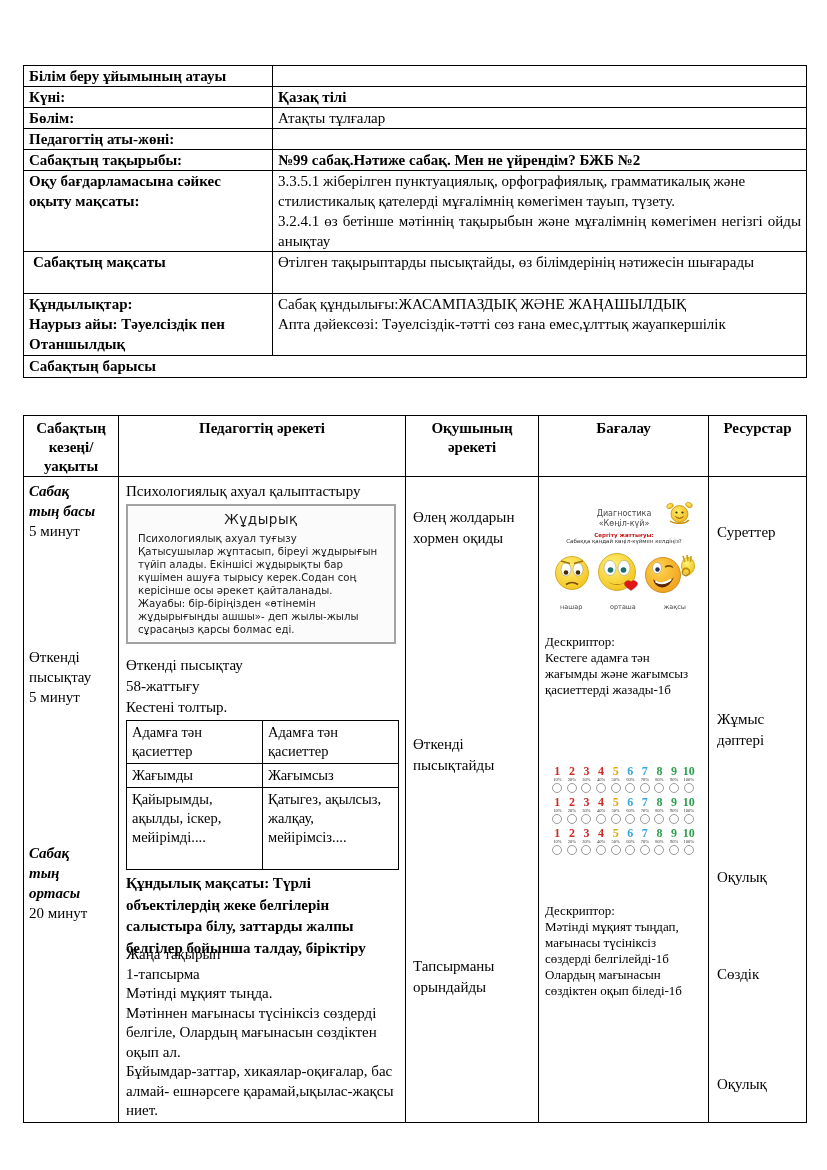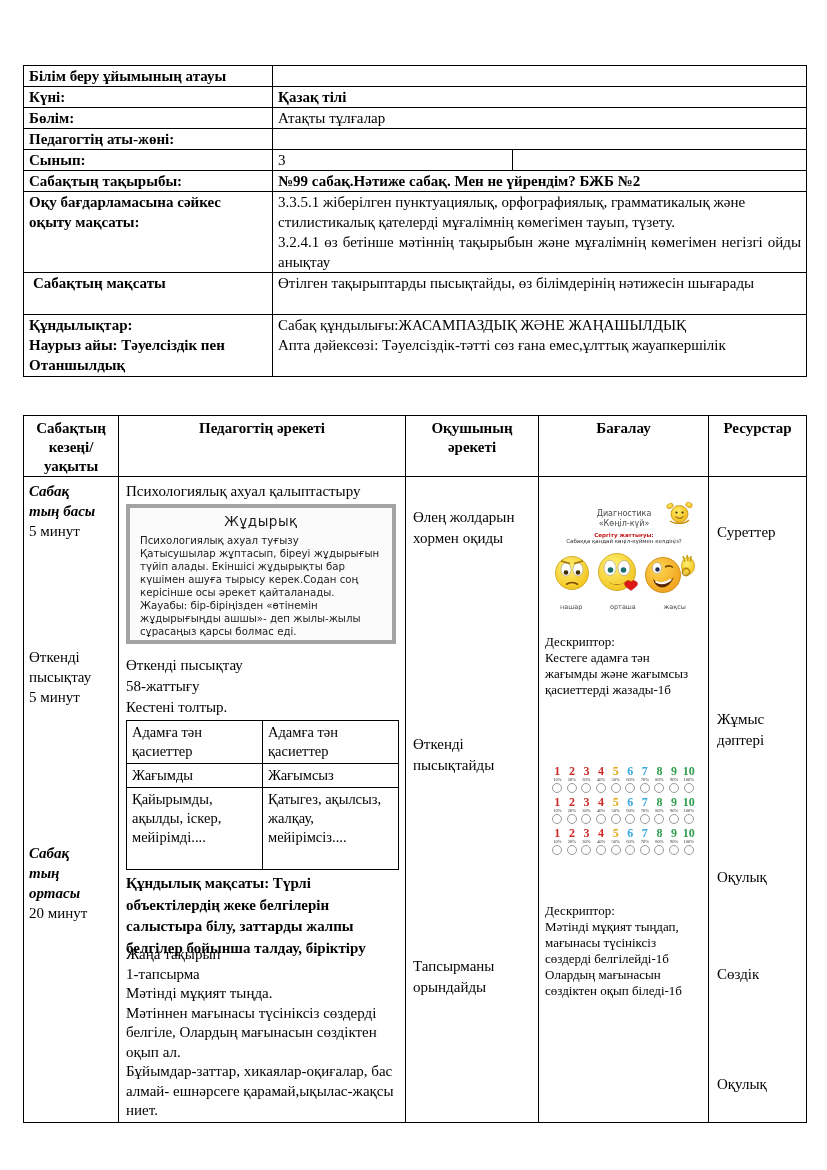--- a/index.html
+++ b/index.html
@@ -26,21 +26,21 @@
   .cellwrap { position:relative; height:645px; width:100%; overflow:hidden; }
   .abs { position:absolute; }
 
   .stage { font-size:15px; line-height:20px; width:86px; }
   .stage .st-title { font-weight:bold; font-style:italic; }
   .stage .st-title.plain { font-weight:normal; font-style:normal; }
 
   .txt { font-size:15px; line-height:21px; }
 
   .fist {
-    background:#fbfbfb; border:4px solid #a3a3a3;
+    background:#fbfbfb; border:2px solid #a3a3a3;
     font-family:"DejaVu Sans", sans-serif; color:#1c1c1c;
   }
   .fist-title { text-align:center; font-size:13.5px; letter-spacing:.5px; margin-top:5px; }
   .fist-body { font-size:10.2px; line-height:13px; margin:5px 10px 0 10px; }
   .fist-body p { margin:0; }
 
   .qtable { width:272px; }
   .qtable td { border:1px solid #000; font-size:14.5px; line-height:19px; padding:2px 5px; vertical-align:top; }
 
   .vgoal { font-weight:bold; font-size:15px; line-height:21.5px; }
@@ -87,25 +87,20 @@
     </tr>
     <tr>
       <td class="h1 lbl">Бөлім:</td>
       <td class="h1" colspan="2">Атақты тұлғалар</td>
     </tr>
     <tr>
       <td class="h1 lbl">Педагогтің аты-жөні:</td>
       <td class="h1" colspan="2"></td>
     </tr>
     <tr>
-      <td class="h1 lbl">Сынып:</td>
-      <td class="h1">3</td>
-      <td class="h1"></td>
-    </tr>
-    <tr>
       <td class="h1 lbl">Сабақтың тақырыбы:</td>
       <td class="h1 vb" colspan="2">№99 сабақ.Нәтиже сабақ. Мен не үйрендім? БЖБ №2</td>
     </tr>
     <tr>
       <td class="lbl" style="height:76px">Оқу бағдарламасына сәйкес оқыту мақсаты:</td>
       <td colspan="2">
         <div>3.3.5.1 жіберілген пунктуациялық, орфографиялық, грамматикалық және стилистикалық қателерді мұғалімнің көмегімен тауып, түзету.</div>
         <div class="just">3.2.4.1 өз бетінше мәтіннің тақырыбын және мұғалімнің көмегімен негізгі ойды анықтау</div>
       </td>
     </tr>
@@ -113,20 +108,23 @@
       <td class="lbl" style="height:42px; padding-left:9px">Сабақтың  мақсаты</td>
       <td colspan="2">Өтілген тақырыптарды пысықтайды, өз білімдерінің нәтижесін шығарады</td>
     </tr>
     <tr>
       <td class="lbl preline" style="height:62px">Құндылықтар:
 Наурыз айы: Тәуелсіздік пен Отаншылдық</td>
       <td colspan="2">
         <div>Сабақ құндылығы:ЖАСАМПАЗДЫҚ ЖӘНЕ ЖАҢАШЫЛДЫҚ</div>
         <div>Апта дәйексөзі:  Тәуелсіздік-тәтті сөз ғана емес,ұлттық жауапкершілік</div>
       </td>
+    </tr>
+    <tr>
+      <td class="flowrow" colspan="3">Сабақтың барысы</td>
     </tr>
   </tbody>
     </table>
 
   <table class="t-main">
     <colgroup>
         <col style="width:95px">
         <col style="width:287px">
         <col style="width:133px">
         <col style="width:170px">

